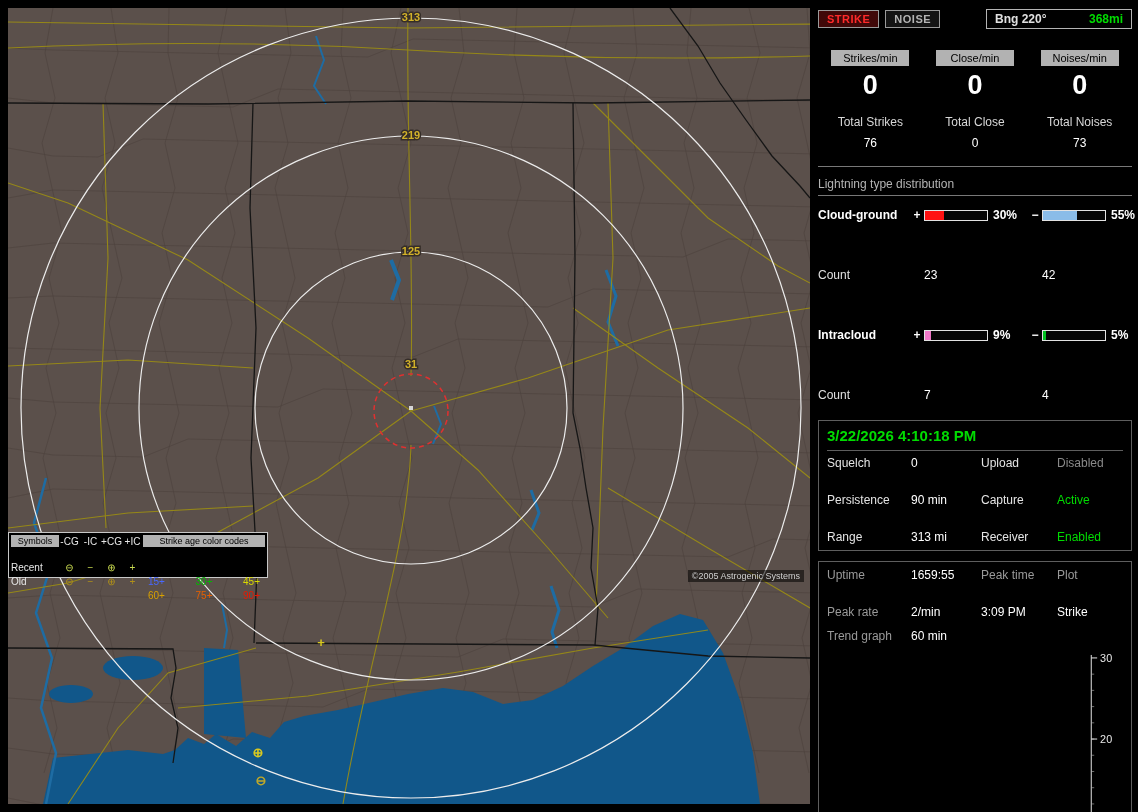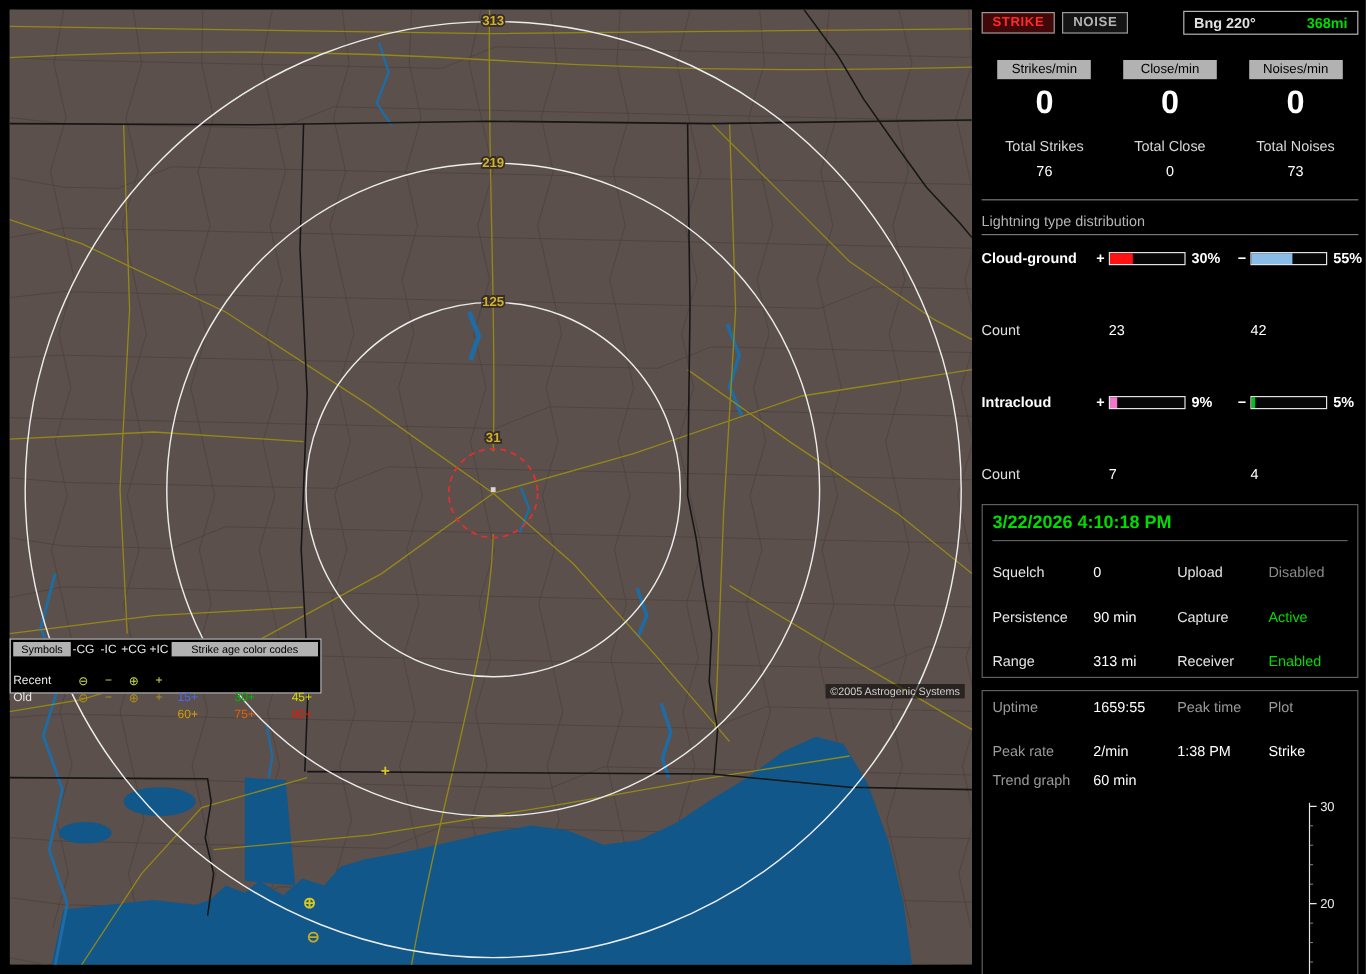--- a/index.html
+++ b/index.html
@@ -43,21 +43,21 @@
   .dist-title{margin-top:10px;color:#b4b4b4;border-bottom:1px solid #787878;padding-bottom:4px;}
   .dist-grid{display:grid;grid-template-columns:92px 14px 64px 40px 14px 64px 26px;
              align-items:center;height:26px;margin-top:34px;}
   .dist-name{font-weight:bold;color:#fff;}
   .sign{font-weight:bold;color:#fff;text-align:center;}
   .pct{font-weight:bold;color:#fff;padding-left:5px;}
   .bar{width:62px;height:9px;border:1px solid #e2e2e2;background:#060606;position:relative;}
   .bar-fill{position:absolute;left:0;top:0;bottom:0;}
   .count-val{color:#fff;}
   .panel{border:1px solid #5e5e5e;padding:6px 8px;margin-top:12px;}
-  .clock{font-size:15px;font-weight:bold;border-bottom:1px solid #5e5e5e;padding-bottom:6px;margin-bottom:19px;}
+  .clock{font-size:15px;font-weight:bold;border-bottom:1px solid #5e5e5e;padding-bottom:6px;margin-bottom:5px;}
   .grid4{display:grid;grid-template-columns:84px 70px 76px 1fr;row-gap:23px;align-items:center;}
   .lbl{color:#e4e4e4;}
   .dimlbl{color:#9a9a9a;}
   .val{color:#fff;}
   .panel2{border:1px solid #5e5e5e;padding:6px 8px;margin-top:10px;height:332px;}
   .trend-row{display:grid;grid-template-columns:84px 1fr;margin-top:10px;}
   #trend-svg{display:block;margin-top:10px;}
 </style>
 </head>
 <body>
@@ -285,21 +285,21 @@
 
   <div class="panel2">
     <div class="grid4">
       <span class="dimlbl">Uptime</span>
       <span class="val">1659:55</span>
       <span class="dimlbl">Peak time</span>
       <span class="dimlbl">Plot</span>
 
       <span class="dimlbl">Peak rate</span>
       <span class="val">2/min</span>
-      <span class="val">1:38 PM</span>
+      <span class="val">3:09 PM</span>
       <span class="val">Strike</span>
     </div>
     <div class="trend-row">
       <span class="dimlbl">Trend graph</span>
       <span class="val">60 min</span>
     </div>
     <svg id="trend-svg" width="296" height="266" viewBox="0 0 300 270">
         <line x1="268" y1="2" x2="268" y2="252" stroke="#e8e8e8" stroke-width="1"></line>
         <line x1="2" y1="252" x2="274" y2="252" stroke="#e8e8e8" stroke-width="1"></line>
         <line x1="268" y1="235.53333333333333" x2="271" y2="235.53333333333333" stroke="#bbb" stroke-width="0.6"></line>

